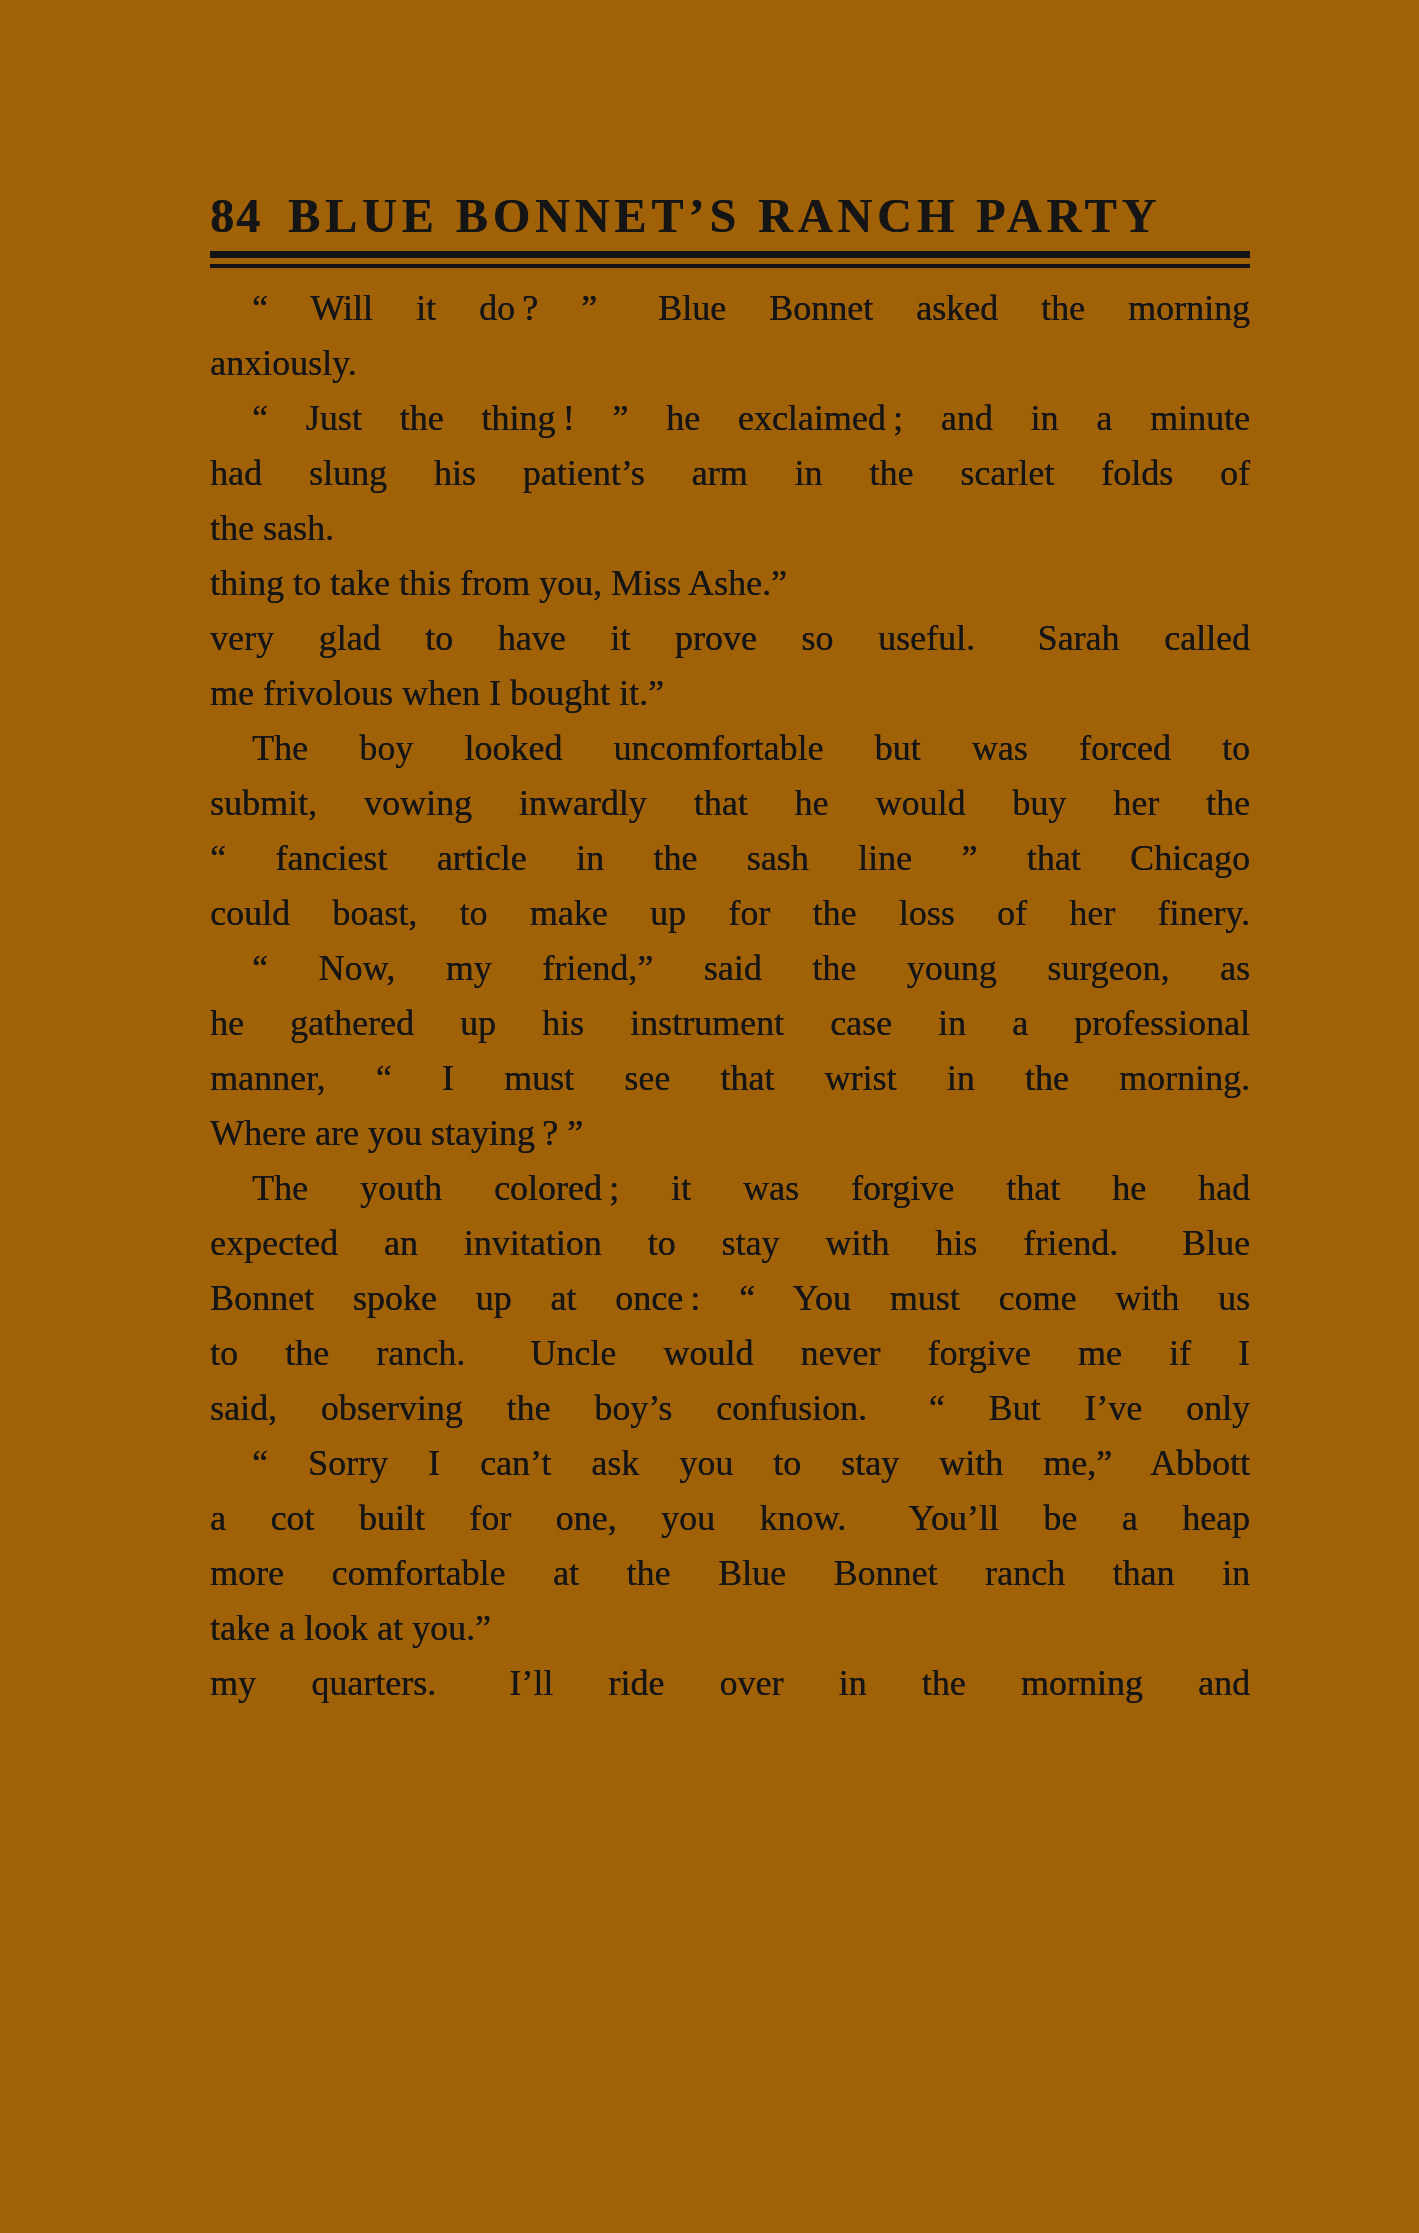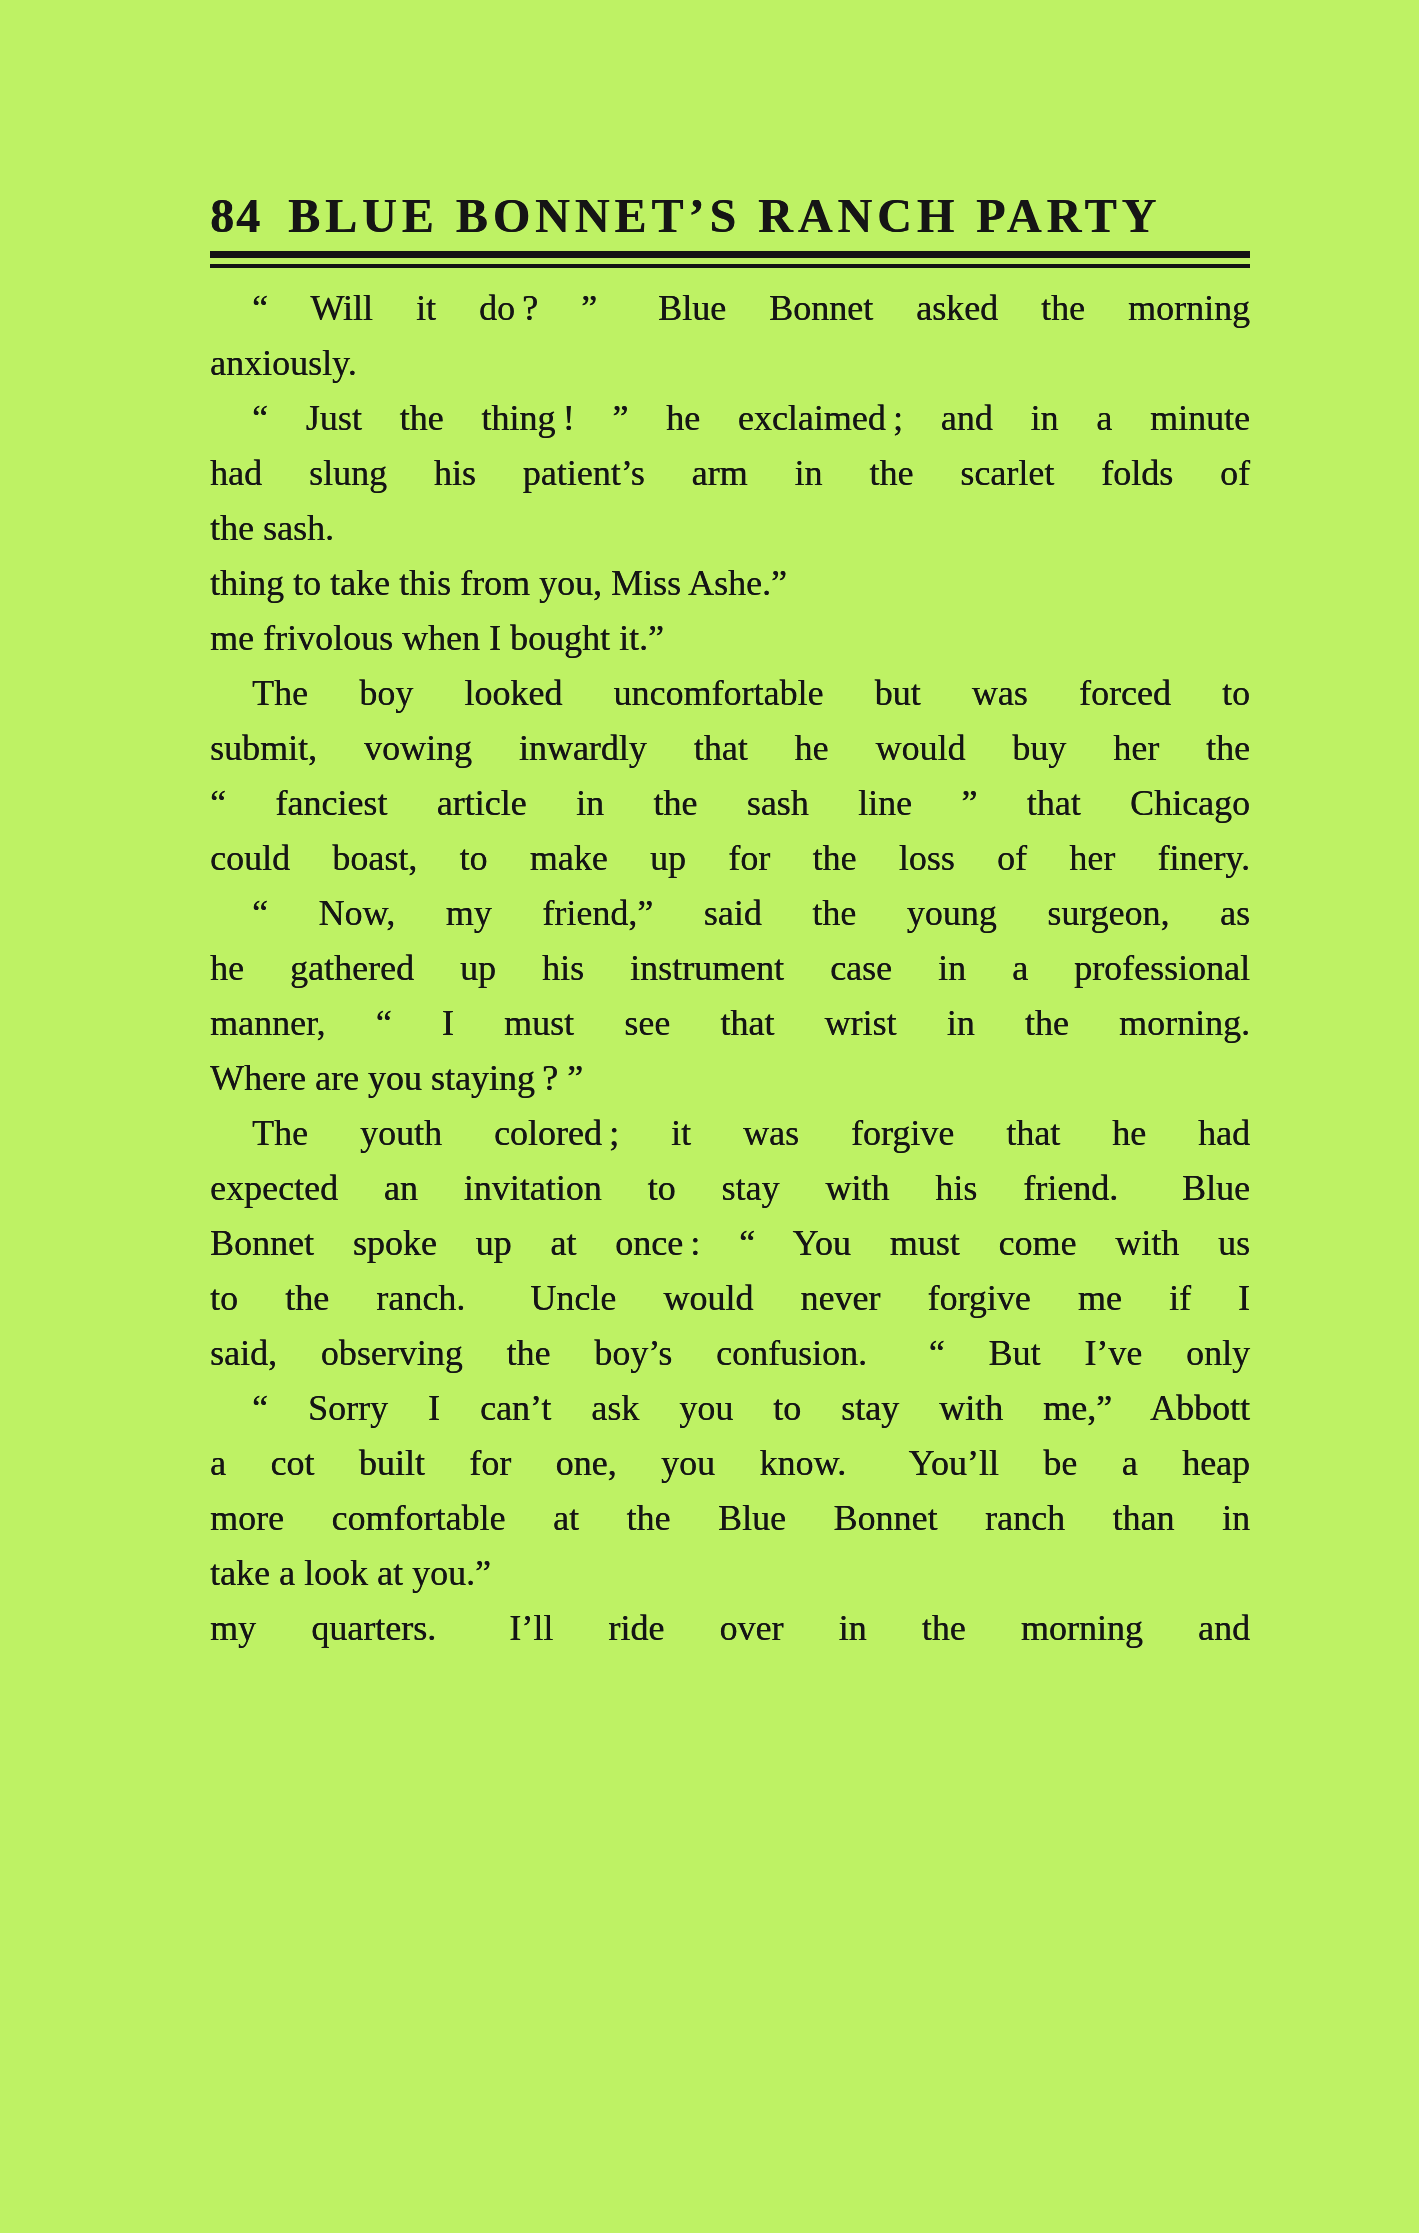--- a/index.html
+++ b/index.html
@@ -1,20 +1,20 @@
 <!DOCTYPE html>
 <html><head>
 <meta charset="utf-8">
 <style>
   html, body { margin: 0; padding: 0; background: #ffffff; }
   .page {
     position: relative;
     width: 1419px;
     height: 2233px;
-    background: #bef264;
+    background: #a16207;
     color: #151515;
     font-family: "Liberation Serif", "DejaVu Serif", serif;
     overflow: hidden;
   }
   .content {
     position: absolute;
     left: 210px;
     top: 0;
     width: 1040px;
   }
@@ -75,20 +75,21 @@
         <span class="line indent just">“ Just the thing ! ” he exclaimed ; and in a minute</span>
         <span class="line just">had slung his patient’s arm in the scarlet folds of</span>
         <span class="line">the sash.</span>
       </p>
 
       <p class="para">
         <span class="line">thing to take this from you, Miss Ashe.”</span>
       </p>
 
       <p class="para">
+        <span class="line just">very glad to have it prove so useful.  Sarah called</span>
         <span class="line">me frivolous when I bought it.”</span>
       </p>
 
       <p class="para">
         <span class="line indent just">The boy looked uncomfortable but was forced to</span>
         <span class="line just">submit, vowing inwardly that he would buy her the</span>
         <span class="line just">“ fanciest article in the sash line ” that Chicago</span>
         <span class="line just">could boast, to make up for the loss of her finery.</span>
       </p>
 

